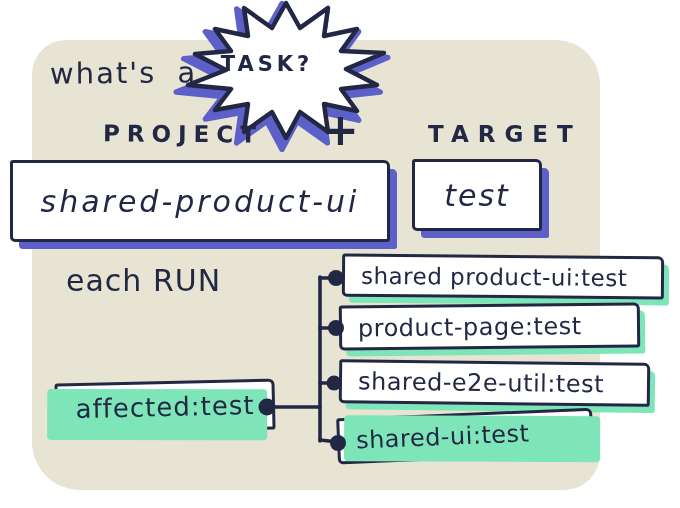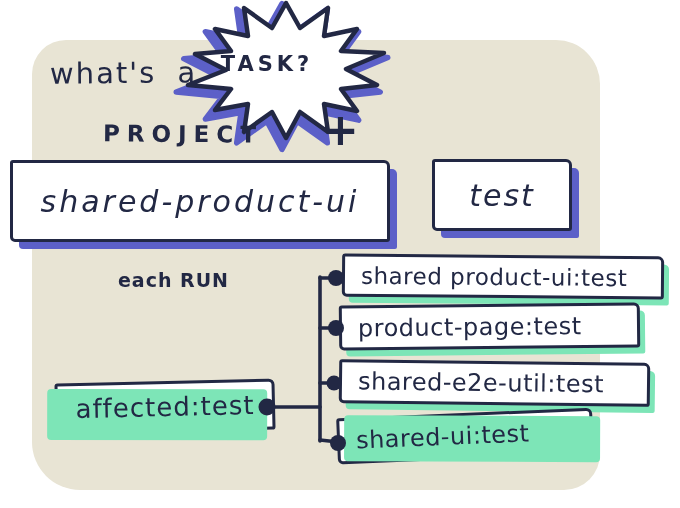--- a/index.html
+++ b/index.html
@@ -37,24 +37,24 @@
   .box{
     position:absolute; background:#fff;
     border:3.5px solid var(--ink);
     border-radius:3px 6px 3px 5px;
     display:flex; align-items:center; justify-content:center;
     box-sizing:border-box; white-space:nowrap;
   }
   .purple-shadow{ box-shadow:8px 8px 0 -1px var(--purple);font-style:italic; }
   .mint-shadow{ box-shadow:6px 7px 0 -1px var(--mint); }
   .project-box{ left:10px; top:160px; width:380px; height:82px; font-size:30px; letter-spacing:3px; }
-  .target-box{ left:412px; top:159px; width:140px; height:72px; font-size:30px; letter-spacing:2px;margin-left:20px; }
+  .target-box{ left:412px; top:159px; width:130px; height:72px; font-size:30px; letter-spacing:2px; }
   .note{
     position:absolute; left:66px; top:262px; width:215px;
-    font-size:19px; line-height:37px; text-align:center; letter-spacing:1px;font-weight:bold;
+    font-size:30px; line-height:37px; letter-spacing:1px;
   }
   .affected-box{
     left:55px; top:381px; width:220px; height:51px;
     font-size:26px; letter-spacing:1px; transform:rotate(-1.3deg);
   }
   .affected-box::before{
     content:""; position:absolute; inset:-3px; z-index:-1;
     background:var(--mint); border-radius:4px;
     transform:translate(-8px,8px) rotate(1.4deg);
   }
@@ -87,20 +87,21 @@
   <div class="starburst">
     <svg width="210" height="142" viewBox="0 0 210 142">
       <polygon class="burst-shadow" transform="translate(-4,6) translate(105,71) scale(1.08) translate(-105,-71)" points="105,3 119,28 147,8 143,36 176,29 160,51 203,53 165,69 196,85 160,89 176,111 143,104 147,132 119,112 105,138 91,112 63,132 67,104 34,110 50,89 7,85 45,70 14,54 50,51 34,29 67,36 63,8 91,28"></polygon>
       <polygon class="burst-main" points="105,3 119,28 147,8 143,36 176,29 160,51 203,53 165,69 196,85 160,89 176,111 143,104 147,132 119,112 105,138 91,112 63,132 67,104 34,110 50,89 7,85 45,70 14,54 50,51 34,29 67,36 63,8 91,28"></polygon>
     </svg>
     <div class="burst-word">TASK?</div>
   </div>
 
   <div class="label project-label">PROJECT</div>
   <div class="plus">+</div>
+  <div class="label target-label">TARGET</div>
 
   <div class="box purple-shadow project-box">
     <span>shared-product-ui</span>
   </div>
   <div class="box purple-shadow target-box">
     <span>test</span>
   </div>
 
   <div class="note">
     <div>each RUN</div>

